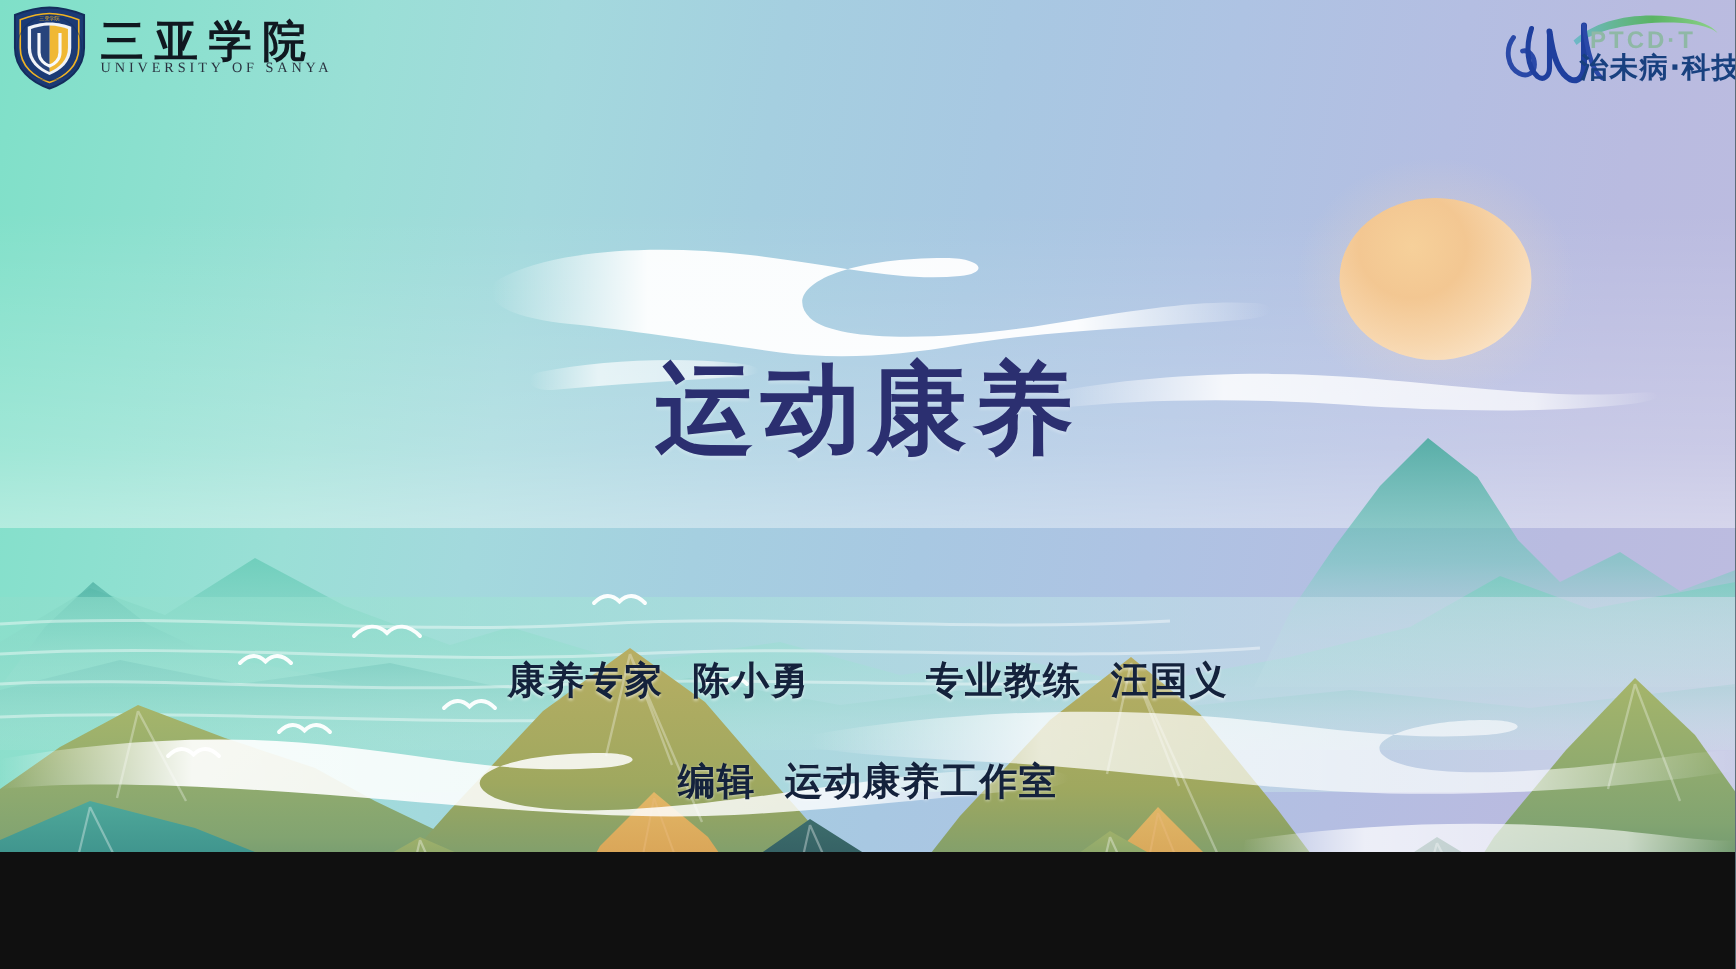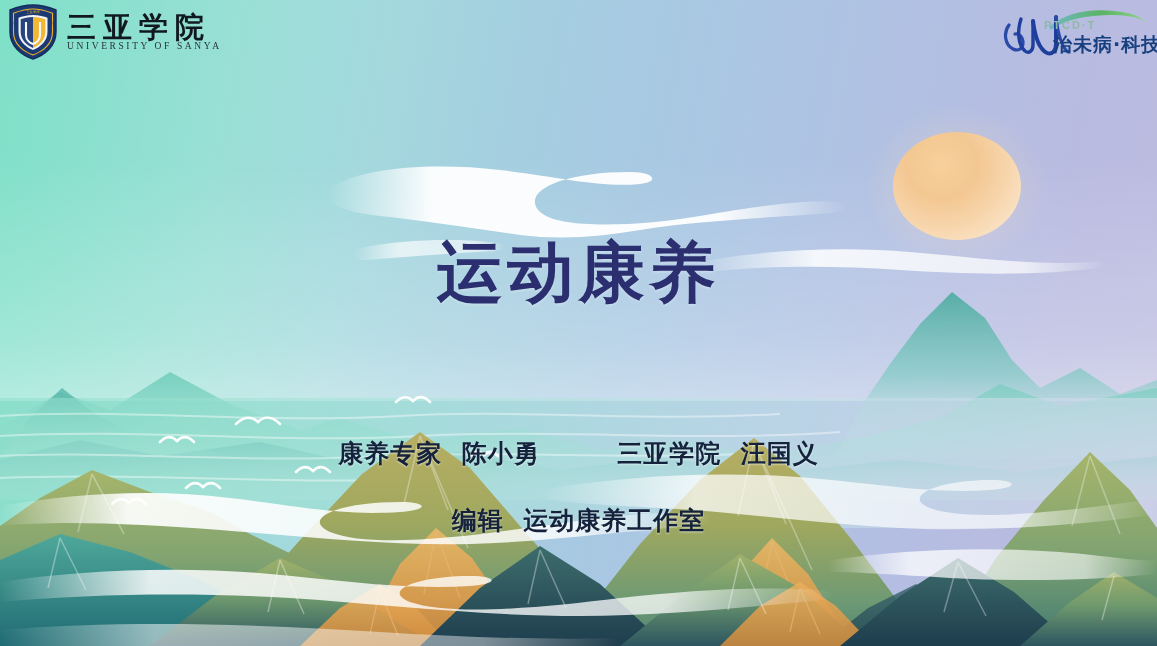--- a/index.html
+++ b/index.html
@@ -1,20 +1,20 @@
 <!DOCTYPE html>
 <html><head>
 <meta charset="utf-8">
 <style>
   html,body{margin:0;padding:0;background:#101010;}
   body{font-family:"Liberation Sans","DejaVu Sans",sans-serif;}
 
   #slide{
     position:relative;
-    width:1157px;height:646px;
+    width:1157px;height:568px;
     overflow:hidden;
     background:#9ec9dd;
   }
 
   
   .sky{
     position:absolute;inset:0;
     background:
       linear-gradient(100deg,
         #7fe0c8 0%,
@@ -91,22 +91,22 @@
     font-family:"DejaVu Serif","Liberation Serif",serif;
   }
   .uni-en{
     font-size:9.5px;color:#2a3340;letter-spacing:2.6px;margin-top:0;
     font-family:"Liberation Serif","DejaVu Serif",serif;
   }
 
   .logo-right{position:absolute;right:6px;top:3px;width:150px;height:60px;}
   .logo-right .mark{position:absolute;left:0;top:0;}
   .logo-right .ptcd{
-    position:absolute;left:43px;top:16px;
-    font-size:11px;letter-spacing:2px;color:#8fb8a6;font-weight:bold;
+    position:absolute;left:59px;top:16px;
+    font-size:16px;letter-spacing:2px;color:#8fb8a6;font-weight:bold;
     font-family:"Liberation Sans","DejaVu Sans",sans-serif;
   }
   .logo-right .cn{
     position:absolute;left:52px;top:29px;
     font-size:19px;font-weight:bold;color:#18407f;letter-spacing:1px;
     font-family:"DejaVu Sans","Liberation Sans",sans-serif;
     white-space:nowrap;
   }
 </style>
 </head>
@@ -351,16 +351,16 @@
       <path d="M32,18 C34,34 38,46 46,50 C51,52 55,48 55,41 L55,14" fill="none" stroke="#1f3f9e" stroke-width="4" stroke-linecap="round"></path>
       <path d="M55,14 C57,30 60,44 67,49" fill="none" stroke="#2a49a8" stroke-width="3" stroke-linecap="round"></path>
     </svg>
     <div class="ptcd">PTCD·T</div>
     <div class="cn">治未病·科技</div>
   </div>
 
 
   <div class="headline l1">运动康养</div>
 
-  <div class="credit c1">康养专家  陈小勇        三亚学院  汪国义</div>
+  <div class="credit c1">康养专家  陈小勇        专业教练  汪国义</div>
   <div class="credit c2">编辑  运动康养工作室</div>
 
 </div>
 
 </body></html>

